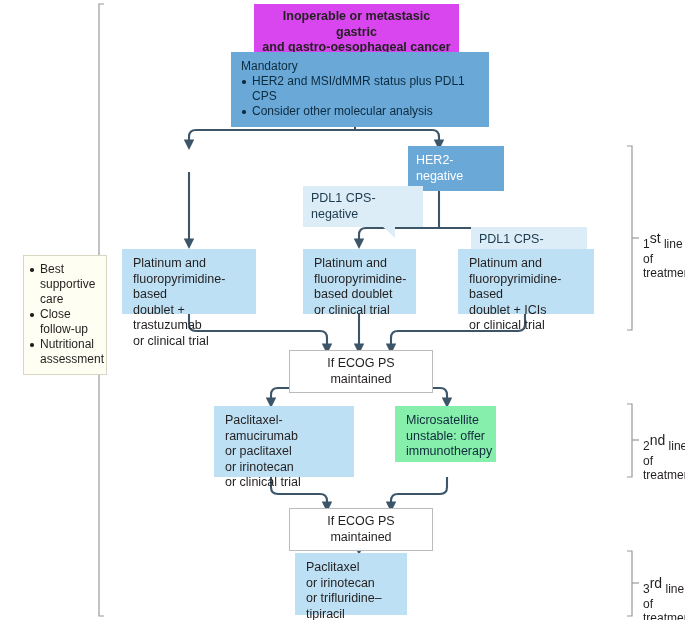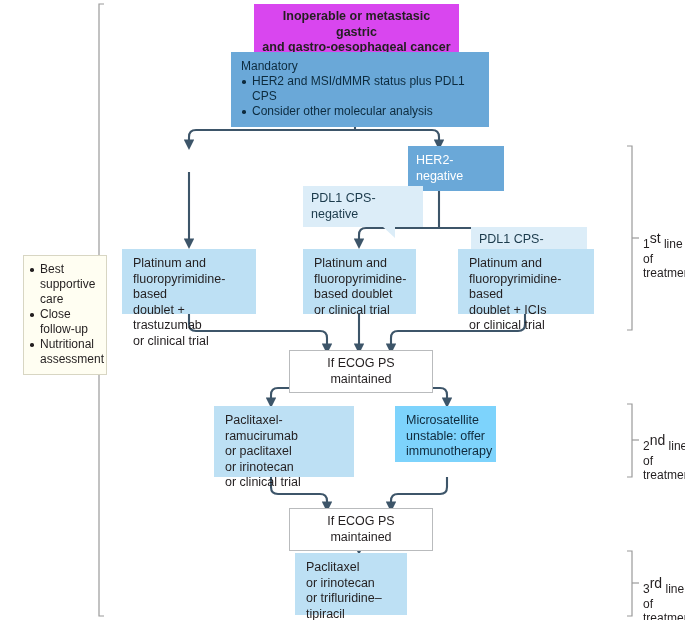--- a/index.html
+++ b/index.html
@@ -12,21 +12,21 @@
   svg.lines{position:absolute;left:0;top:0;width:685px;height:620px;pointer-events:none;}
 
   .node{position:absolute;box-sizing:border-box;}
   .txt{white-space:pre-line;}
 
   
   .b-grey{background:#d946ef;color:#231f20;font-weight:bold;text-align:center;}
   .b-mid{background:#6aa8d8;color:#ffffff;}
   .b-mandatory{background:#6aa8d8;color:#0d2b3e;}
   .b-lightblue{background:#bde0f4;color:#231f20;}
-  .b-skyblue{background:#7dd3fc;color:#102a3c;}
+  .b-skyblue{background:#86efac;color:#102a3c;}
   .b-palest{background:#dcedf8;color:#1b3a4b;}
   .b-white{background:#ffffff;border:1px solid #b9bbbd;color:#231f20;text-align:center;}
   .b-cream{background:#fffef2;border:1px solid #d8d6c3;color:#231f20;}
 
   .f13{font-size:12.5px;line-height:15.5px;}
   .f12{font-size:12px;line-height:15px;}
 
   .pad{padding:7px 10px 7px 11px;}
 
   ul.blist{margin:0;padding:0;list-style:none;}

